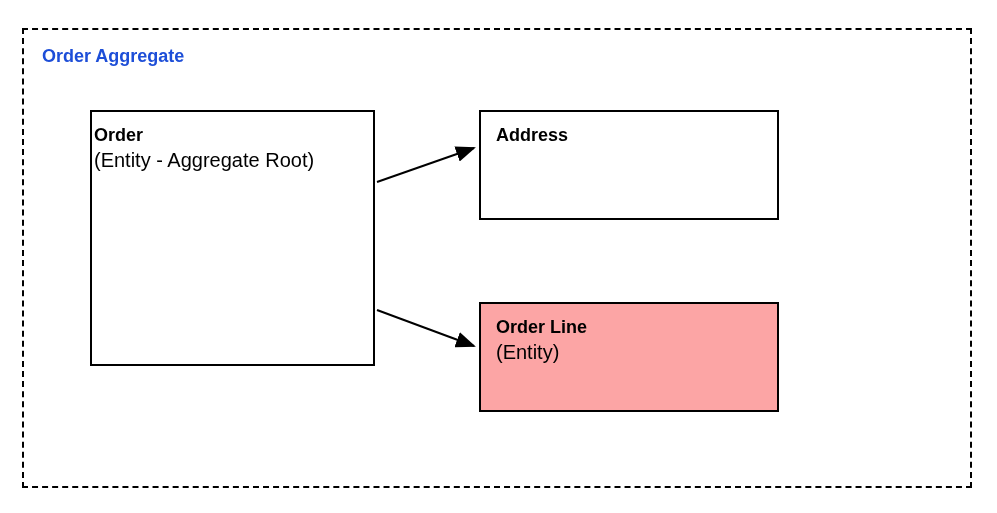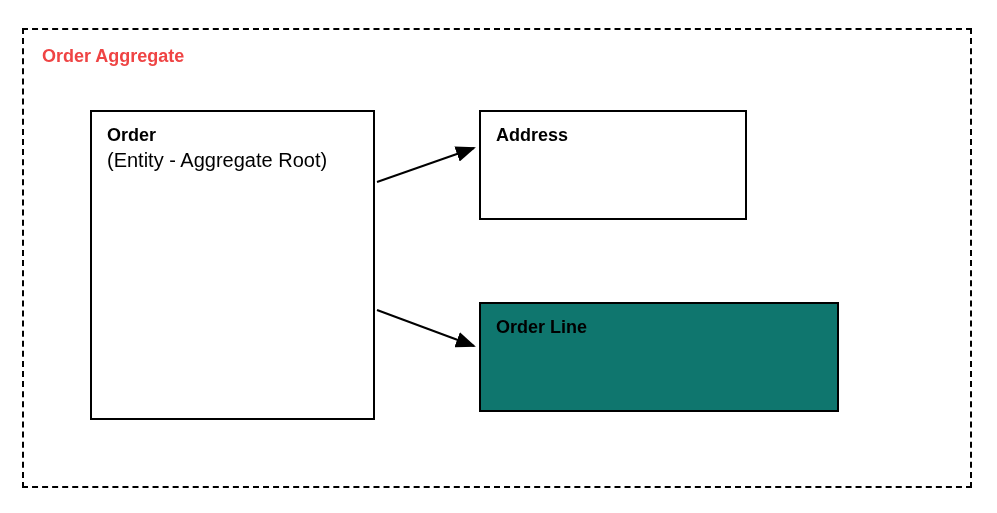--- a/index.html
+++ b/index.html
@@ -22,50 +22,50 @@
       height: 460px;
       border: 2.5px dashed #000000;
       background: transparent;
     }
     .aggregate-title {
       position: absolute;
       left: 18px;
       top: 16px;
       font-size: 18px;
       font-weight: bold;
-      color: #ef4444;
+      color: #1d4ed8;
     }
     .order-box {
       position: absolute;
       left: 66px;
       top: 80px;
       width: 285px;
-      height: 310px;
+      height: 256px;
       border: 2px solid #000000;
       background: #ffffff;
-      padding: 12px 15px;
+      padding: 12px 2px;
     }
     .address-box {
       position: absolute;
       left: 455px;
       top: 80px;
-      width: 268px;
+      width: 300px;
       height: 110px;
       border: 2px solid #000000;
       background: #ffffff;
       padding: 12px 15px;
     }
     .orderline-box {
       position: absolute;
       left: 455px;
       top: 272px;
-      width: 360px;
+      width: 300px;
       height: 110px;
       border: 2px solid #000000;
-      background: #0f766e;
+      background: #fca5a5;
       padding: 12px 15px;
     }
     .box-title {
       font-size: 18px;
       font-weight: bold;
       color: #000000;
       line-height: 1.3;
     }
     .box-subtitle {
       font-size: 20px;
@@ -92,20 +92,21 @@
     <div class="box-title">Order</div>
     <div class="box-subtitle">(Entity - Aggregate Root)</div>
   </div>
 
   <div class="address-box">
     <div class="box-title">Address</div>
   </div>
 
   <div class="orderline-box">
     <div class="box-title">Order Line</div>
+    <div class="box-subtitle">(Entity)</div>
   </div>
 
   <svg class="arrow-svg">
     <defs>
       <marker id="arrowhead" markerWidth="10" markerHeight="8" refX="9" refY="4" orient="auto">
         <polygon points="0 0, 10 4, 0 8" fill="#000000"></polygon>
       </marker>
     </defs>
     <line x1="353" y1="152" x2="450" y2="118" stroke="#000000" stroke-width="2" marker-end="url(#arrowhead)"></line>
     <line x1="353" y1="280" x2="450" y2="316" stroke="#000000" stroke-width="2" marker-end="url(#arrowhead)"></line>

